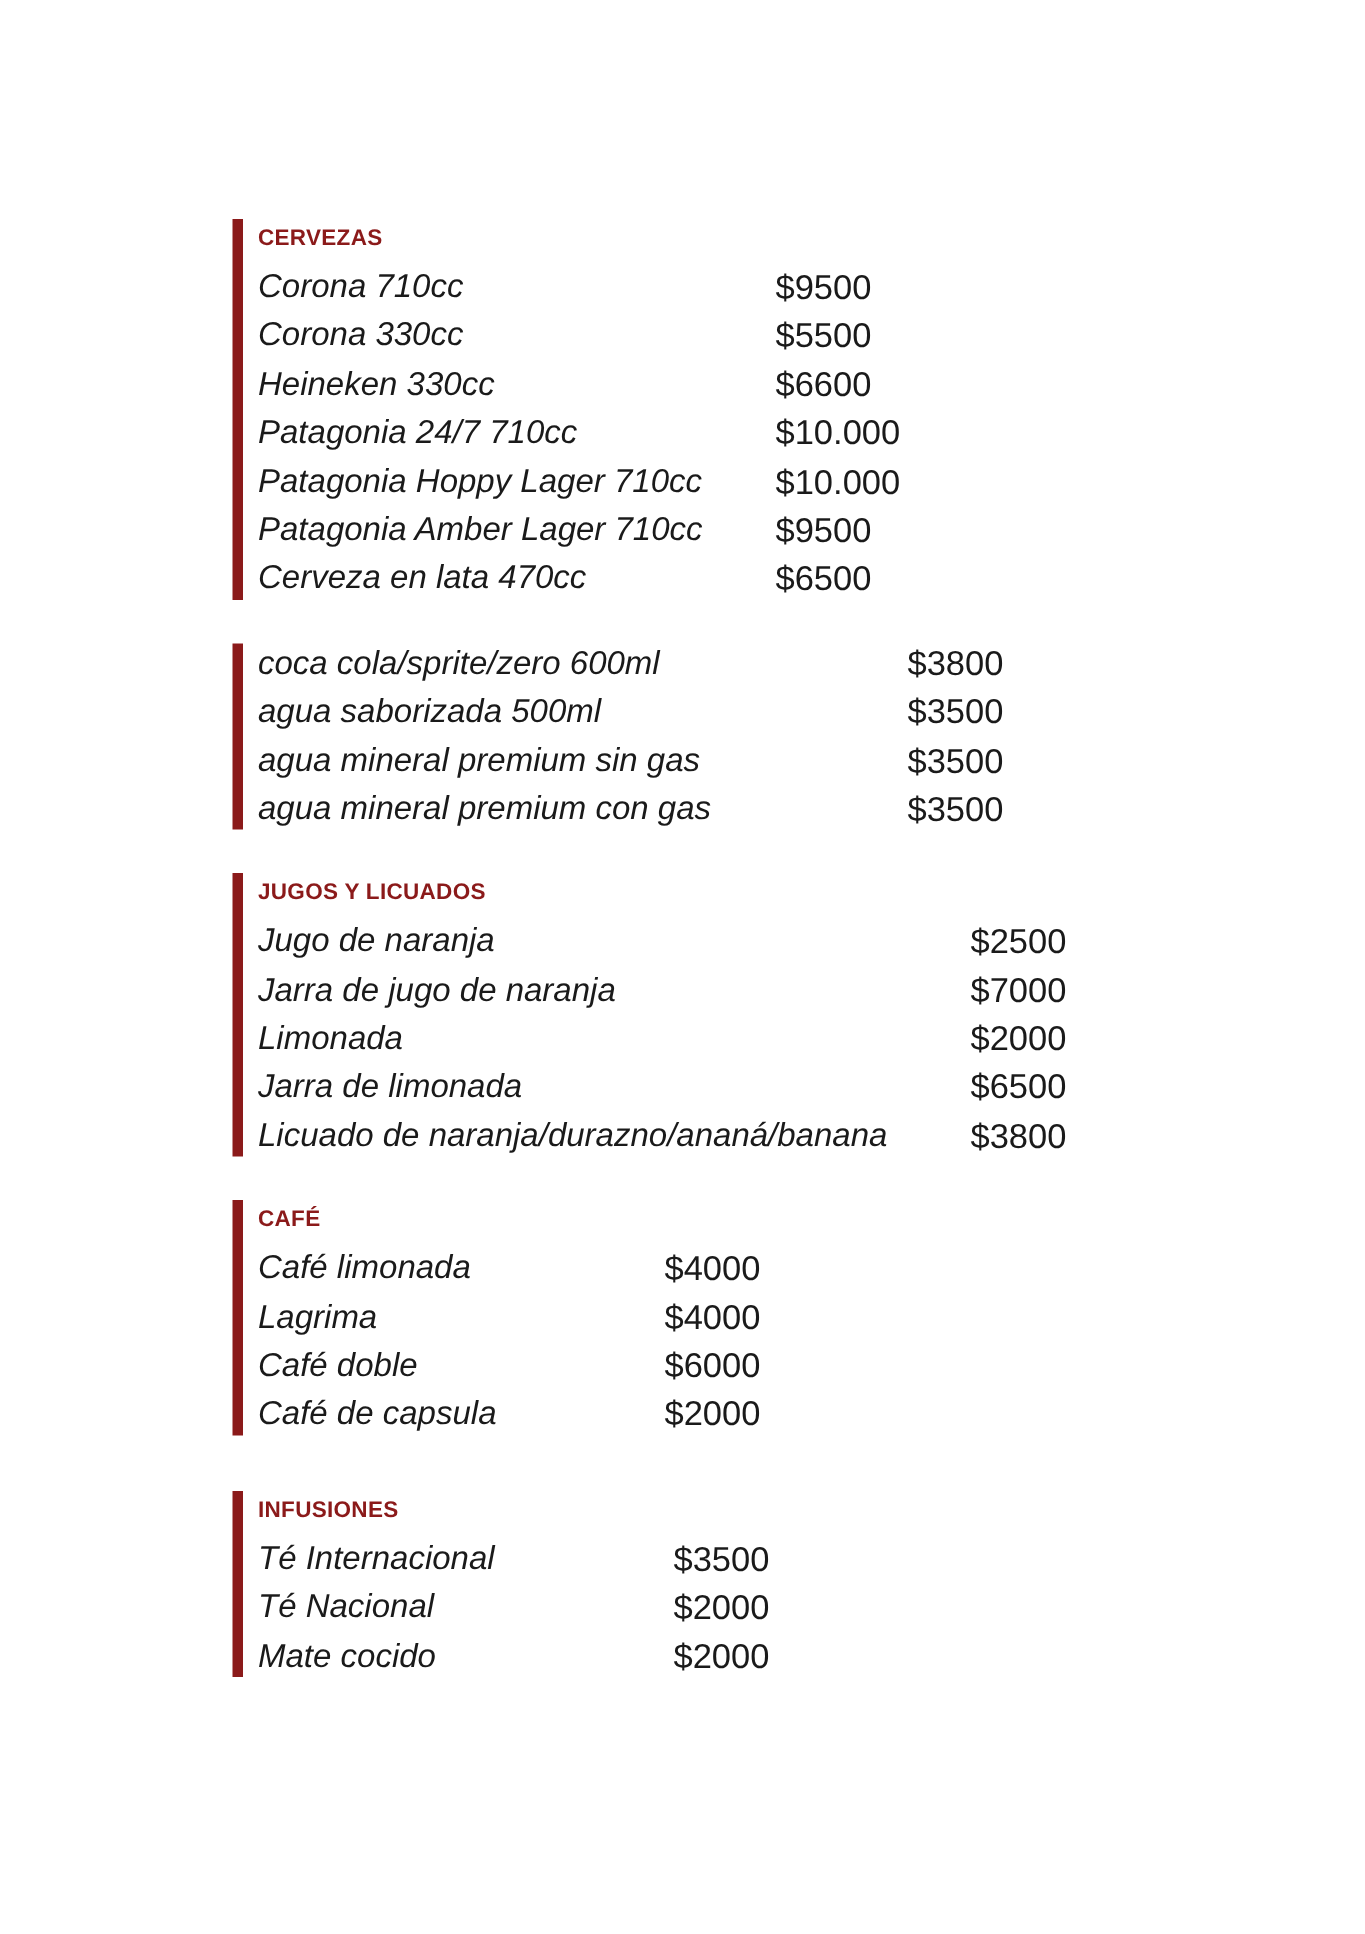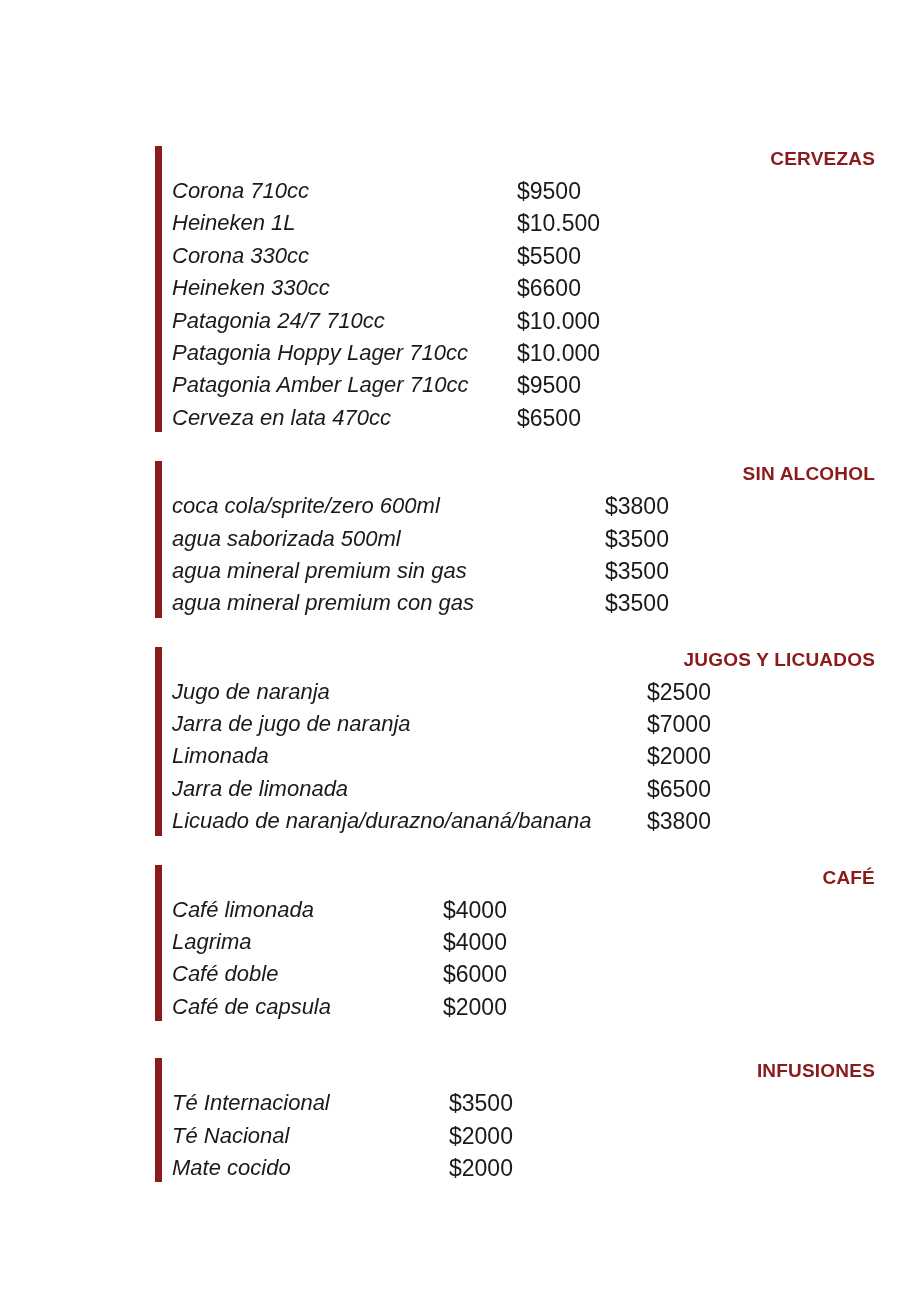--- a/index.html
+++ b/index.html
@@ -27,25 +27,24 @@
   }
   .section:nth-child(5){margin-top:32px;}
   .accent-bar{
     position:absolute;
     left:0;top:3px;bottom:2px;
     width:7px;
     background:var(--accent);
   }
   .section-title{
     font-weight:bold;
-    font-size:19px;
+    font-size:15px;
     line-height:32px;
     letter-spacing:0.2px;
     color:var(--accent);
-    text-align:right;
   }
   .item{
     position:relative;
     height:32.4px;
   }
   .item-name{
     font-style:italic;
     font-size:22px;
     line-height:32.4px;
     white-space:nowrap;
@@ -66,31 +65,29 @@
   .section:nth-child(5) .item-price{left:277px;}
 </style>
 </head>
 <body>
 
 <main class="menu" id="menu-root">
     <section class="section">
       <div class="accent-bar"></div>
       <h2 class="section-title" style="margin: 0px;">CERVEZAS</h2>
       <div class="item"><span class="item-name">Corona 710cc</span><span class="item-price">$9500</span></div>
-      <div class="item"><span class="item-name">Heineken 1L</span><span class="item-price">$10.500</span></div>
       <div class="item"><span class="item-name">Corona 330cc</span><span class="item-price">$5500</span></div>
       <div class="item"><span class="item-name">Heineken 330cc</span><span class="item-price">$6600</span></div>
       <div class="item"><span class="item-name">Patagonia 24/7 710cc</span><span class="item-price">$10.000</span></div>
       <div class="item"><span class="item-name">Patagonia Hoppy Lager 710cc</span><span class="item-price">$10.000</span></div>
       <div class="item"><span class="item-name">Patagonia Amber Lager 710cc</span><span class="item-price">$9500</span></div>
       <div class="item"><span class="item-name">Cerveza en lata 470cc</span><span class="item-price">$6500</span></div>
     </section>
     <section class="section">
       <div class="accent-bar"></div>
-      <h2 class="section-title" style="margin: 0px;">SIN ALCOHOL</h2>
       <div class="item"><span class="item-name">coca cola/sprite/zero 600ml</span><span class="item-price">$3800</span></div>
       <div class="item"><span class="item-name">agua saborizada 500ml</span><span class="item-price">$3500</span></div>
       <div class="item"><span class="item-name">agua mineral premium sin gas</span><span class="item-price">$3500</span></div>
       <div class="item"><span class="item-name">agua mineral premium con gas</span><span class="item-price">$3500</span></div>
     </section>
     <section class="section">
       <div class="accent-bar"></div>
       <h2 class="section-title" style="margin: 0px;">JUGOS Y LICUADOS</h2>
       <div class="item"><span class="item-name">Jugo de naranja</span><span class="item-price">$2500</span></div>
       <div class="item"><span class="item-name">Jarra de jugo de naranja</span><span class="item-price">$7000</span></div>

